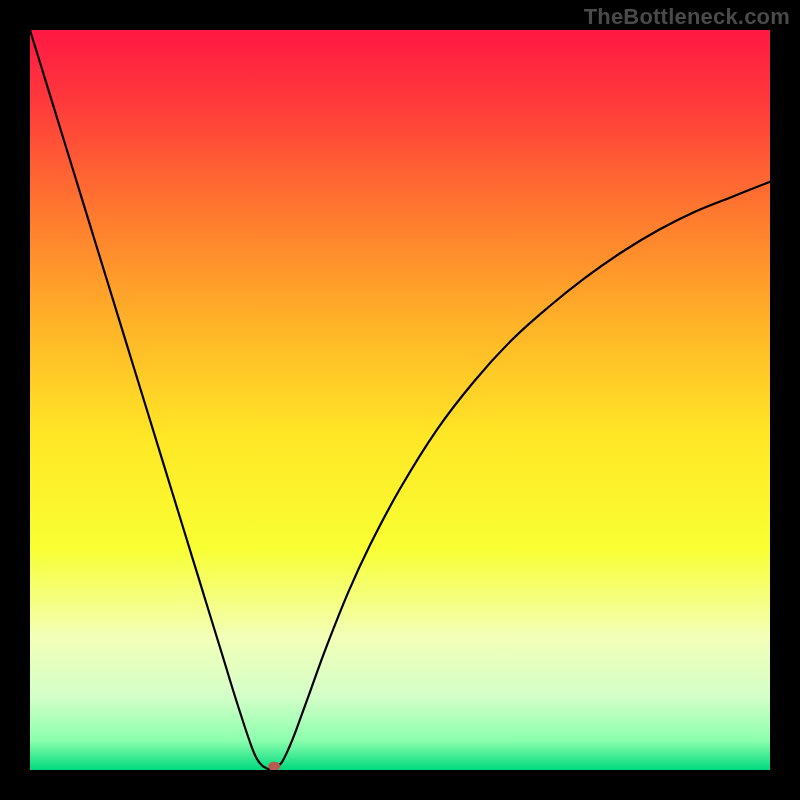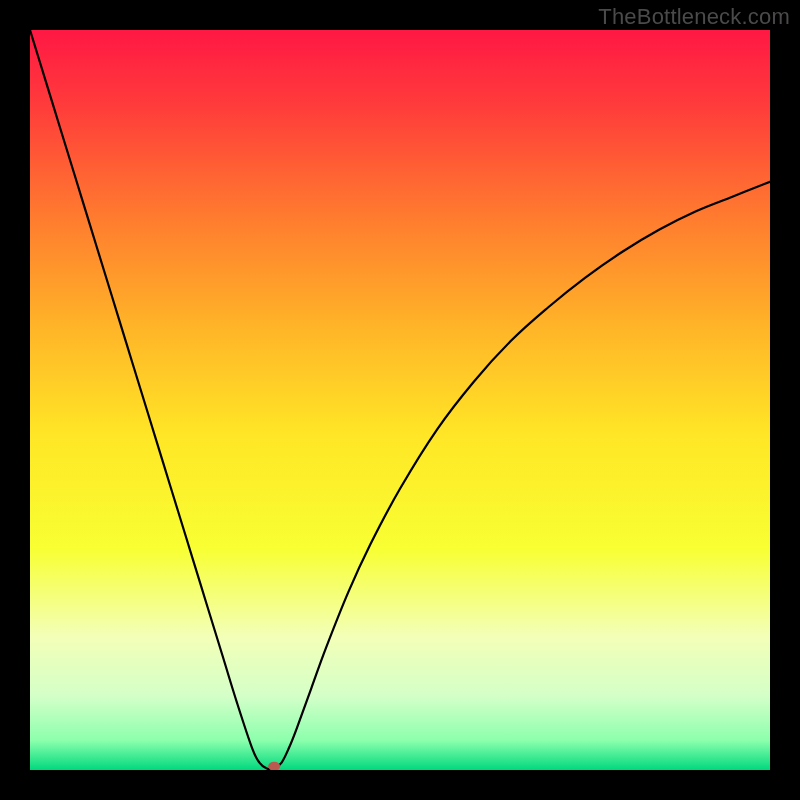--- a/index.html
+++ b/index.html
@@ -10,21 +10,21 @@
     background: #000;
     font-family: Arial, Helvetica, sans-serif;
     overflow: hidden;
   }
   .watermark {
     position: absolute;
     top: 4px;
     right: 10px;
     color: #4a4a4a;
     font-size: 22px;
-    font-weight: 400;
+    font-weight: 700;
     letter-spacing: 0.2px;
     z-index: 5;
   }
   .chart-area {
     position: absolute;
     left: 30px;
     top: 30px;
     width: 740px;
     height: 740px;
   }

